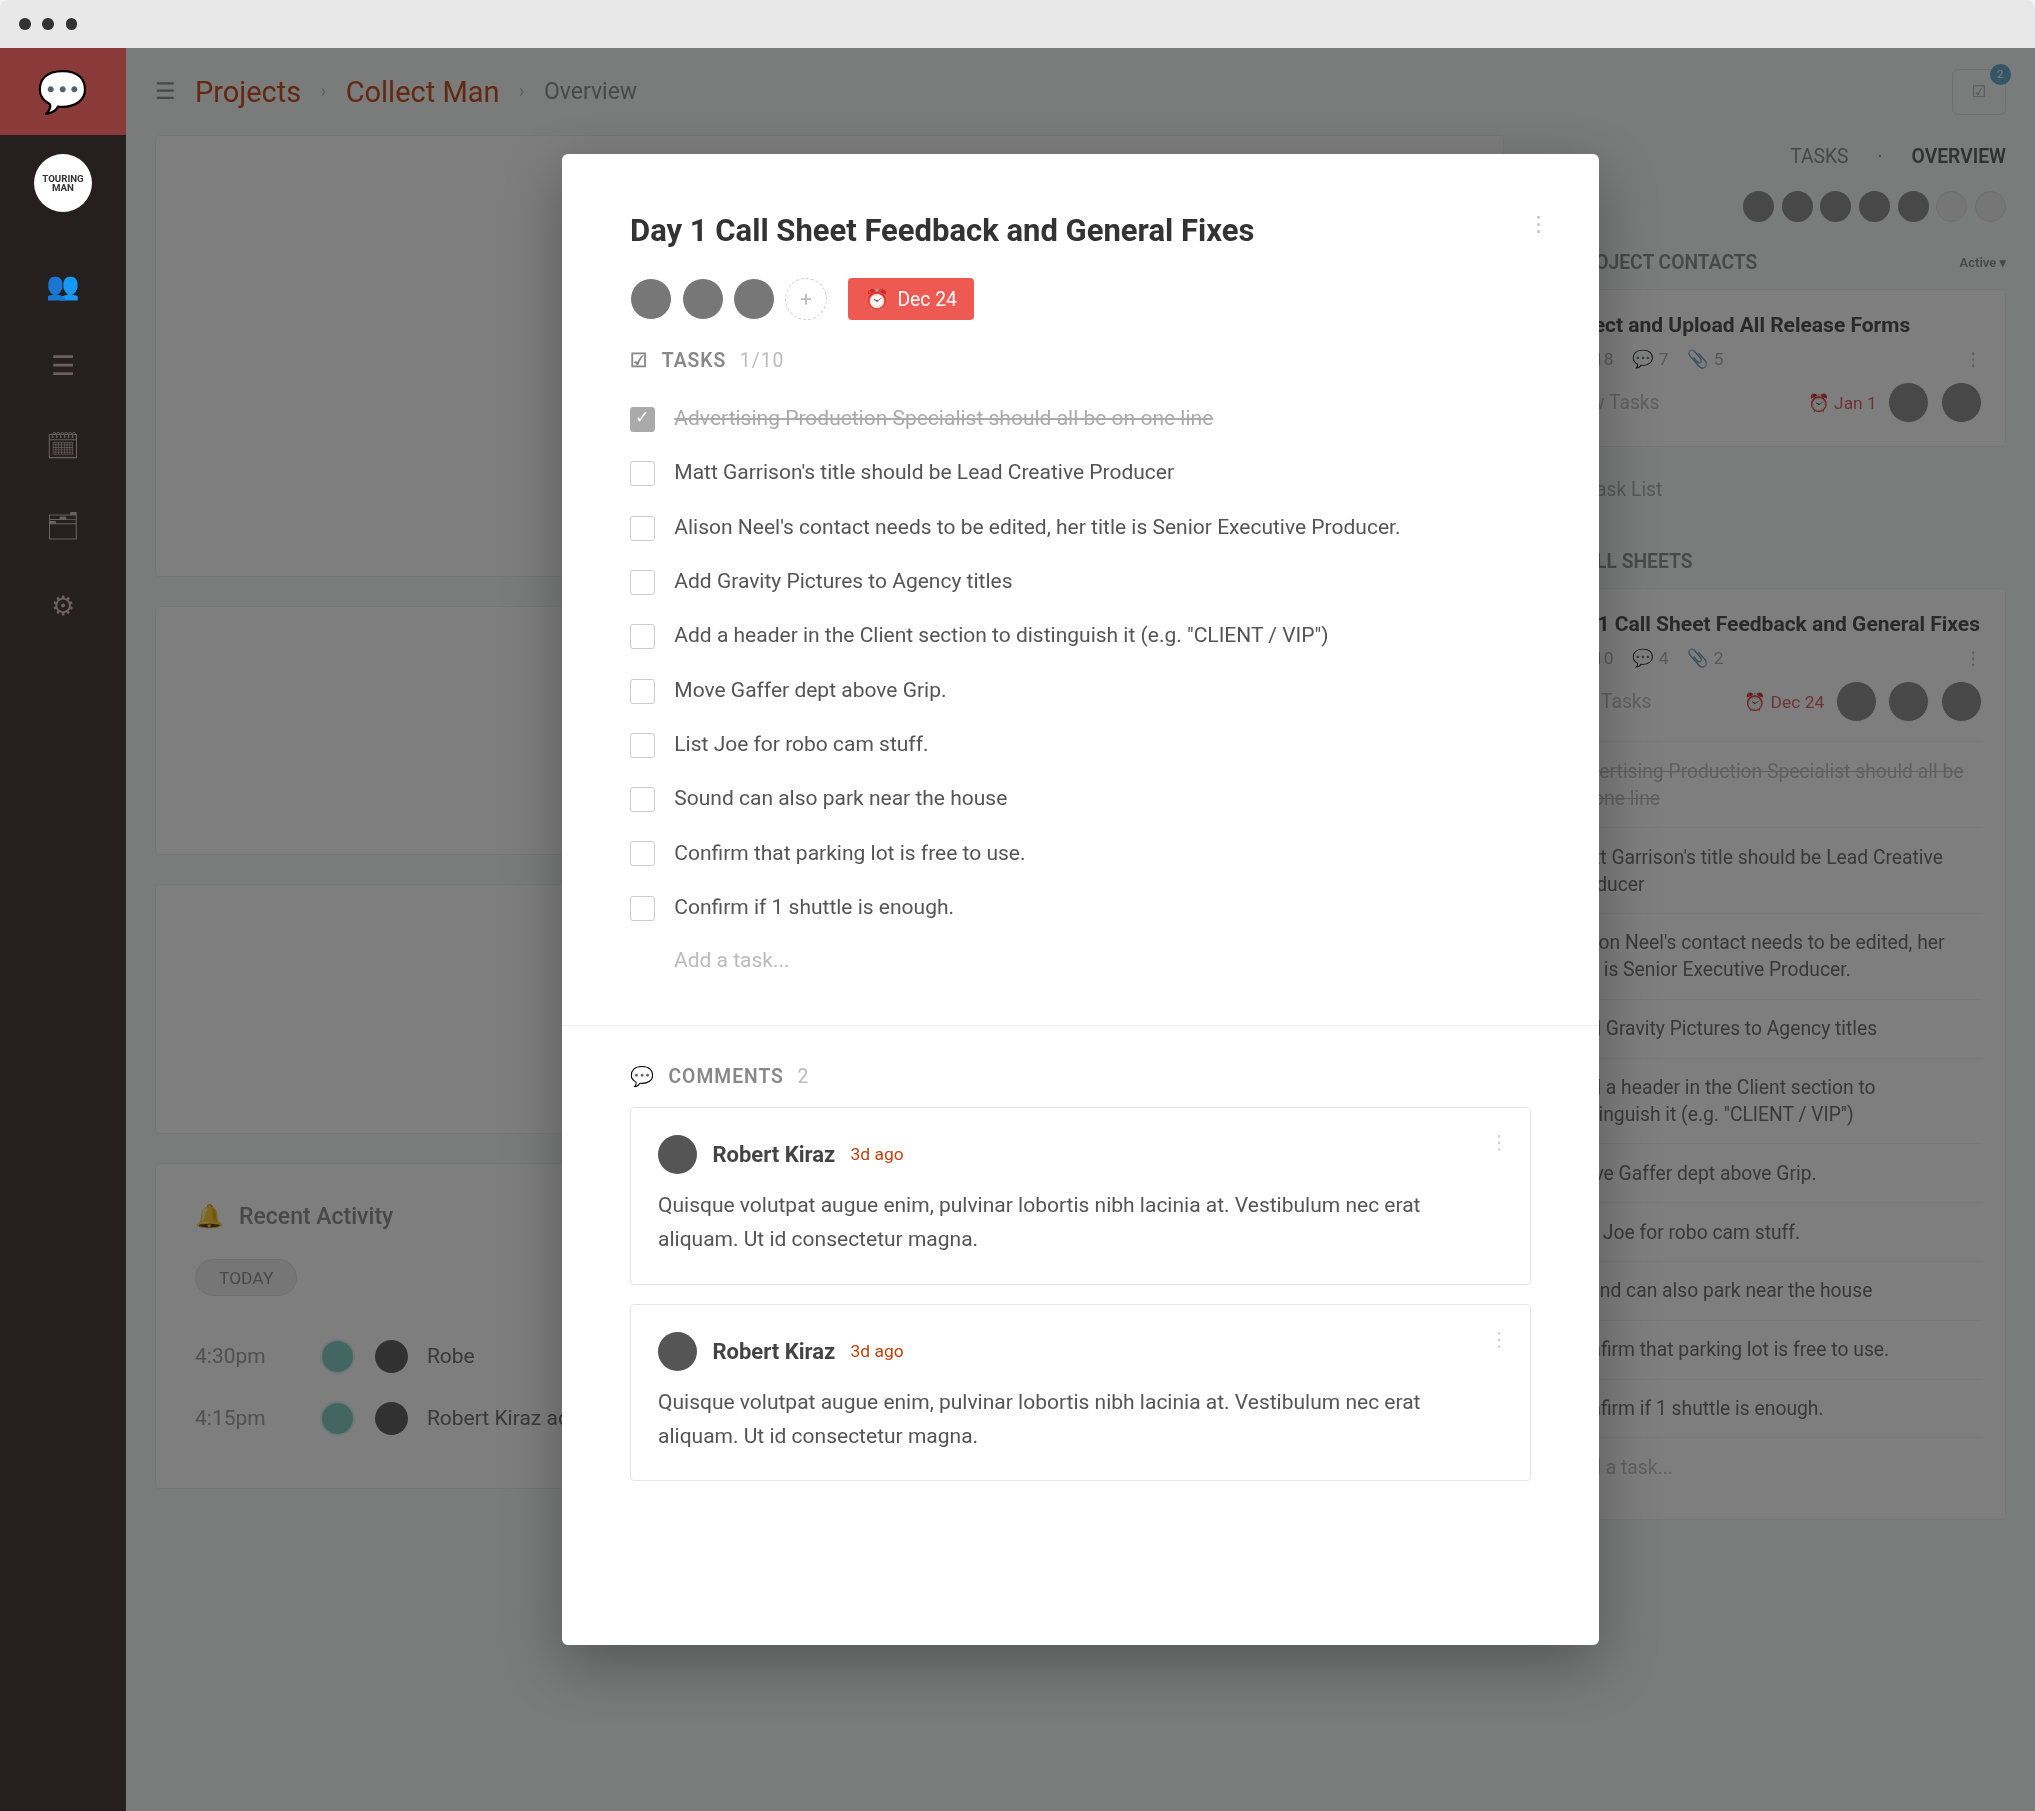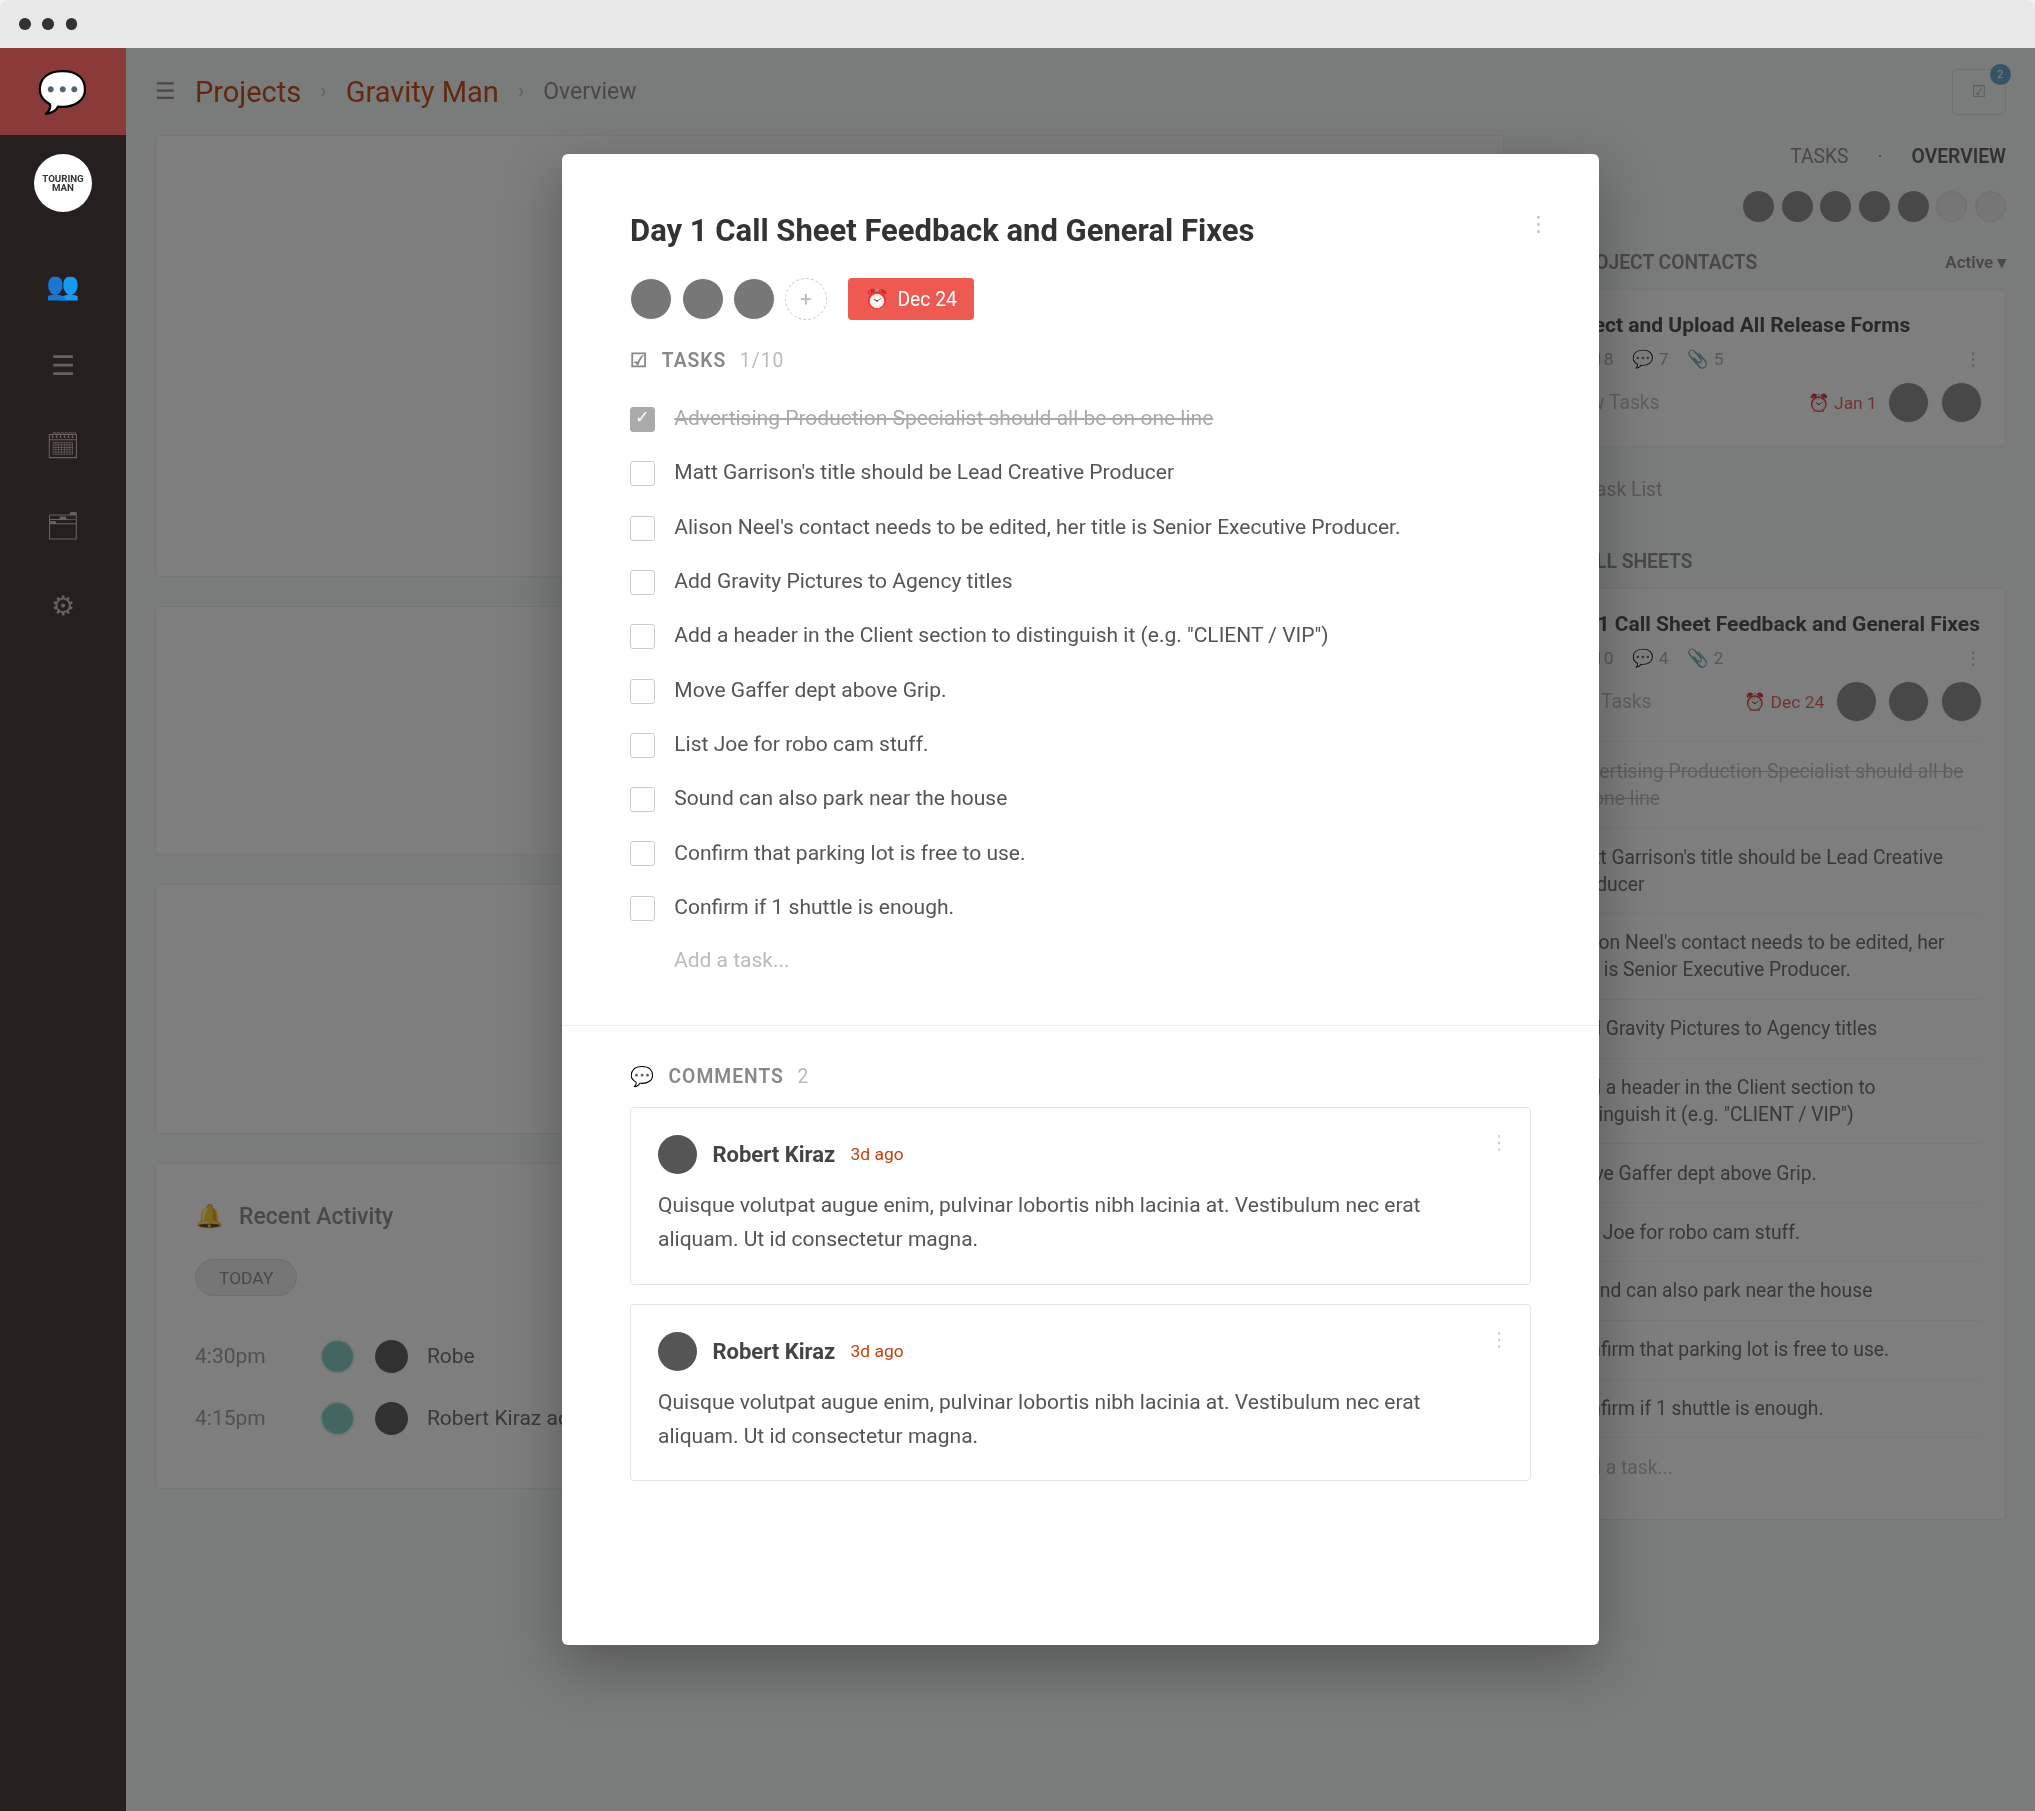--- a/index.html
+++ b/index.html
@@ -41,21 +41,21 @@
 .time{color:#999;width:106px}
 .act-dot{width:35px;height:35px;border-radius:50%;background:#7fcac3;border:2.9px solid #e0f2f0}
 .act-av{width:33px;height:33px;border-radius:50%;background:#555}
 .right-header{display:flex;gap:29px;justify-content:flex-end;padding:9.7px 0;color:#888;font-size:19.3px}
 .right-header .active{color:#555;font-weight:600}
 .avatar-row{display:flex;gap:7.7px;justify-content:flex-end;margin:13.5px 0 29px}
 .av{width:31px;height:31px;border-radius:50%;background:#888}
 .av.more{background:#eee;border:1px solid #ddd}
 .section-hdr{display:flex;align-items:center;gap:13.5px;color:#888;font-size:19.3px;font-weight:600;margin:29px 0 15.4px}
 .section-hdr .spacer{flex:1}
-.pill{font-size:17px;color:#888}
+.pill{font-size:13px;color:#888}
 .task-card{background:#fff;border:1px solid #eee;border-radius:3.9px;padding:23px;margin-bottom:11.6px}
 .task-card h4{font-size:21px;color:#444;font-weight:700;margin-bottom:11.6px}
 .task-meta{display:flex;gap:19.3px;color:#aaa;font-size:17.4px;align-items:center}
 .task-foot{display:flex;align-items:center;margin-top:13.5px;gap:11.6px}
 .task-foot .link{color:#bbb;font-size:19.3px}
 .due-red{color:#e05a5a;font-size:17.4px}
 .av-sm{width:41px;height:41px;border-radius:50%;background:#888;border:1.9px solid #fff}
 .subtasks{margin-top:19.3px}
 .subtask{padding:15.4px 9.7px;color:#666;font-size:19.3px;border-top:1px solid #f4f4f4;display:flex;gap:13.5px;align-items:flex-start;line-height:1.4}
 .subtask.done{text-decoration:line-through;color:#bbb}
@@ -113,21 +113,21 @@
         <div class="nav-icon">🗂</div>
         <div class="nav-icon">⚙</div>
       </div>
     </div>
 
     <div class="main">
       <div class="topbar">
         <span class="hamburger">☰</span>
         <span class="crumb">Projects</span>
         <span class="crumb-sep">›</span>
-        <span class="crumb">Gravity Man</span>
+        <span class="crumb">Collect Man</span>
         <span class="crumb-sep">›</span>
         <span class="crumb-cur">Overview</span>
         <div class="topbar-right">
           <div class="badge-btn">
             <span>☑</span>
             <span class="badge-dot">2</span>
           </div>
         </div>
       </div>
 

